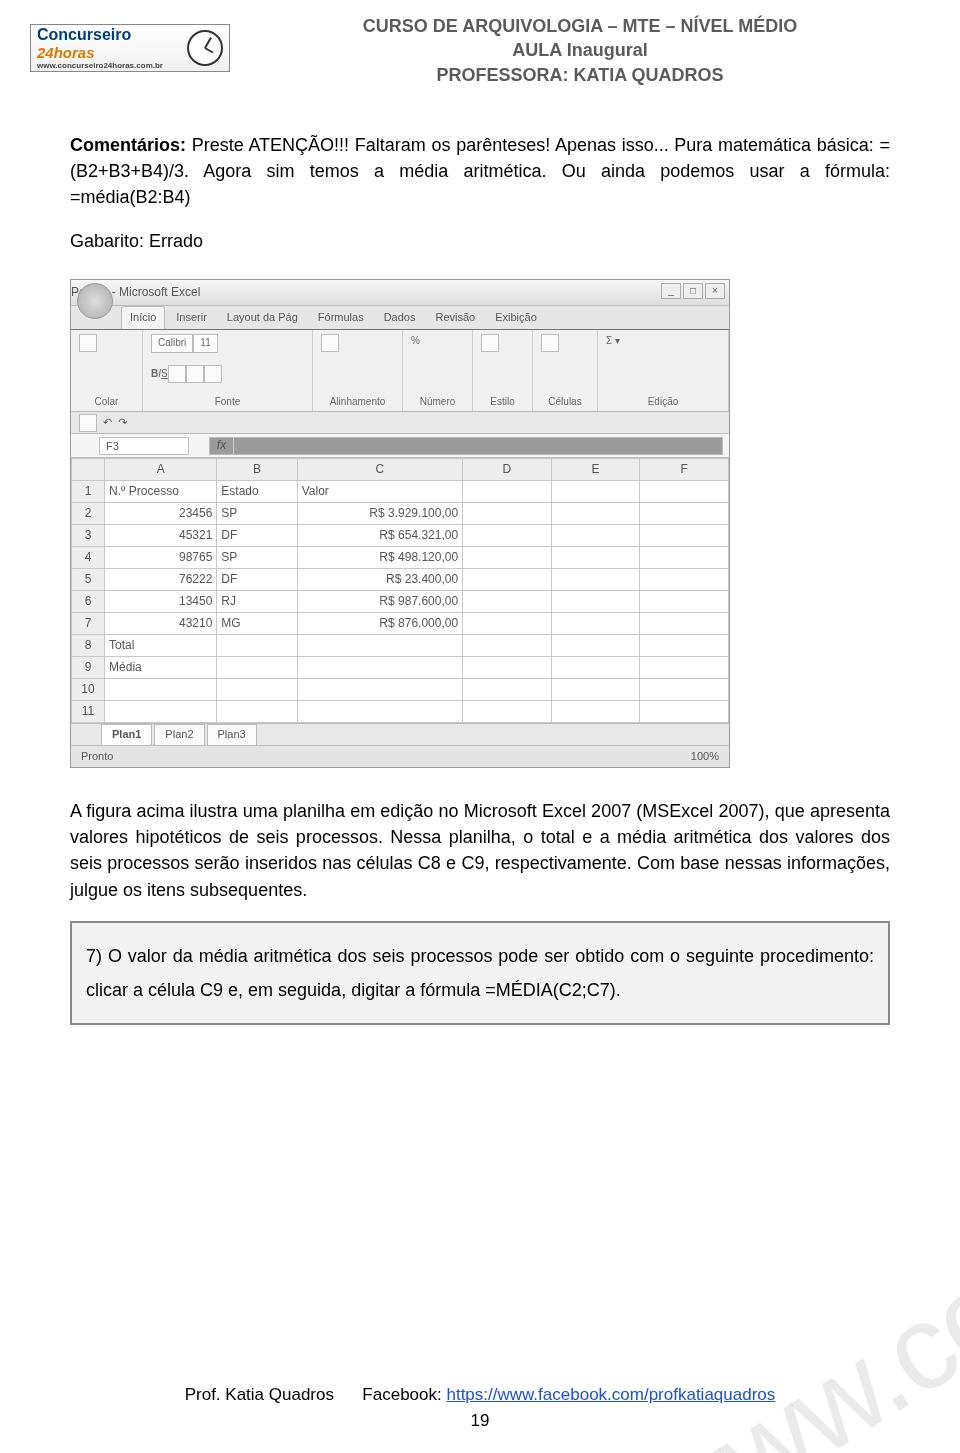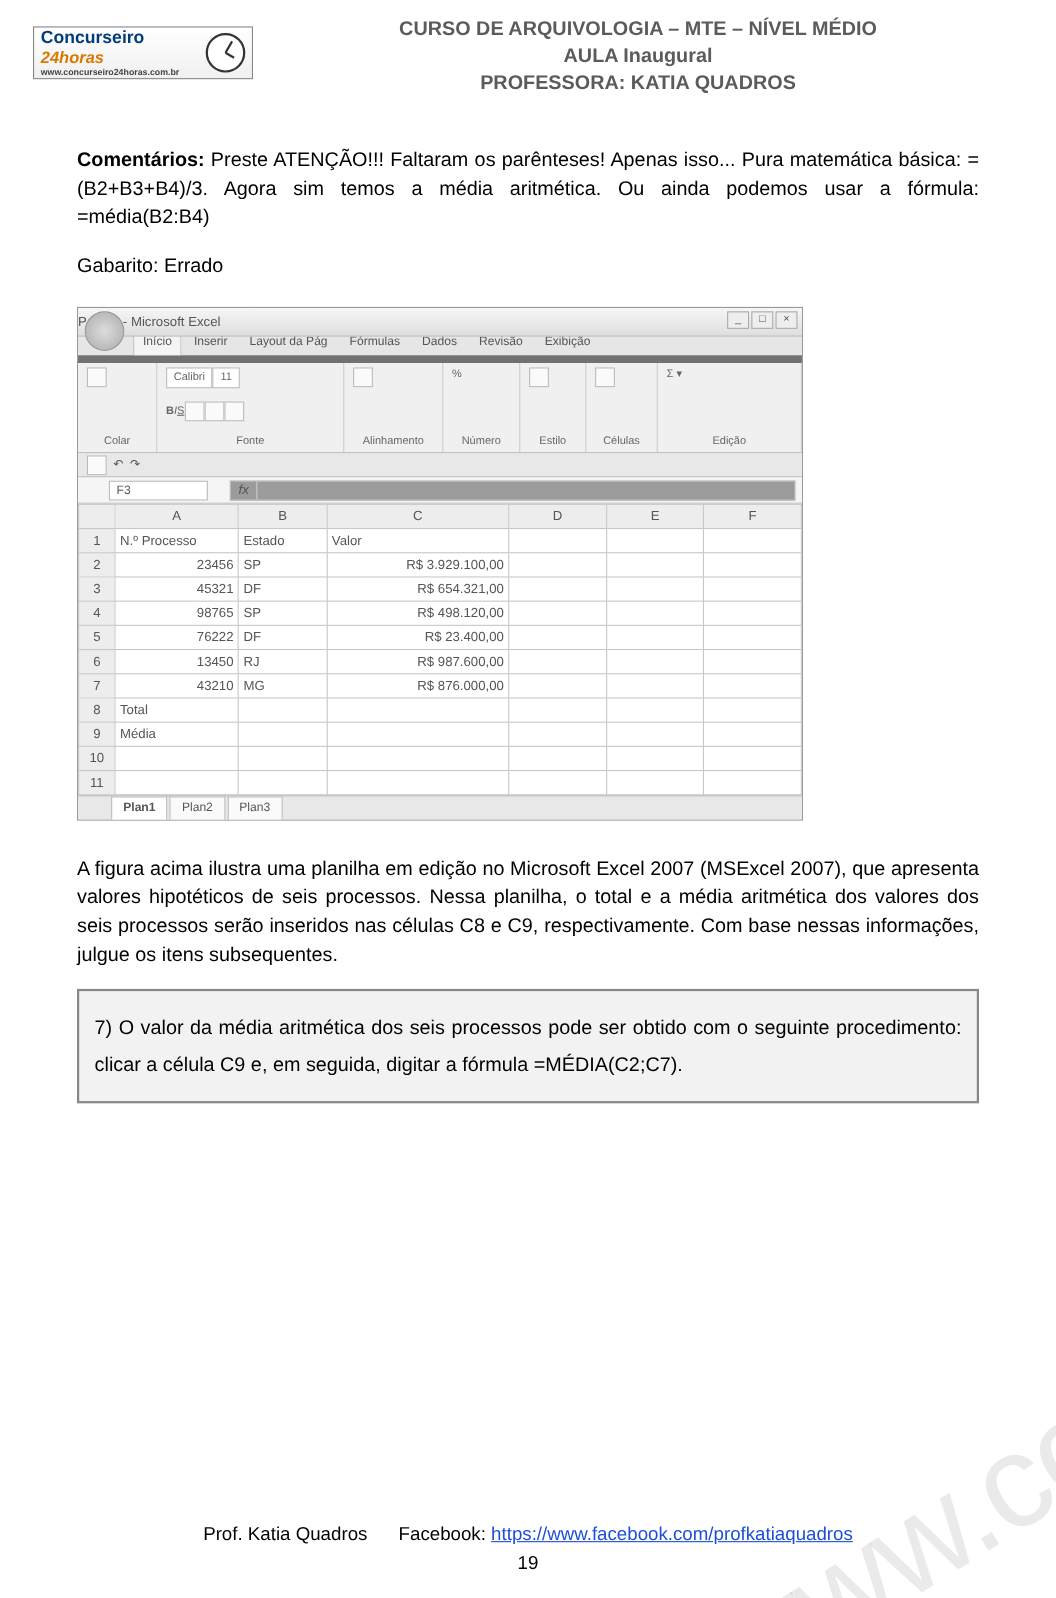--- a/index.html
+++ b/index.html
@@ -89,21 +89,21 @@
     width: 20px; height: 16px; border: 1px solid #aaa; background: #eee;
     font-size: 10px; text-align: center; line-height: 14px;
   }
   .orb {
     position: absolute; left: 6px; top: 3px;
     width: 36px; height: 36px; border-radius: 50%;
     background: radial-gradient(#ddd,#aaa); border: 1px solid #999;
     z-index: 2;
   }
   .ribbon-tabs {
-    height: 24px; background: #e6e6e6; border-bottom: 7px solid #ec4899;
+    height: 24px; background: #e6e6e6; border-bottom: 1px solid #ec4899;
     padding-left: 50px; display: flex; align-items: flex-end; gap: 2px;
   }
   .ribbon-tabs span {
     padding: 3px 8px; font-size: 11px; border: 1px solid transparent;
     border-bottom: none;
   }
   .ribbon-tabs span.active {
     background: #f4f4f4; border-color: #bbb; border-radius: 3px 3px 0 0;
   }
   .ribbon {
@@ -402,20 +402,24 @@
                 <td></td>
               </tr>
             </tbody>
         </table>
       </div>
       <div class="sheet-tabs">
         <span class="active">Plan1</span>
         <span>Plan2</span>
         <span>Plan3</span>
       </div>
+      <div class="statusbar">
+        <span>Pronto</span>
+        <span>100%</span>
+      </div>
     </div>
   </div>
 
   <p class="para">A figura acima ilustra uma planilha em edição no Microsoft Excel 2007 (MSExcel 2007), que apresenta valores hipotéticos de seis processos. Nessa planilha, o total e a média aritmética dos valores dos seis processos serão inseridos nas células C8 e C9, respectivamente. Com base nessas informações, julgue os itens subsequentes.</p>
 
   <div class="question-box">
     <span>7) O valor da média aritmética dos seis processos pode ser obtido com o seguinte procedimento: clicar a célula C9 e, em seguida, digitar a fórmula =MÉDIA(C2;C7).</span>
   </div>
 
 </div>

